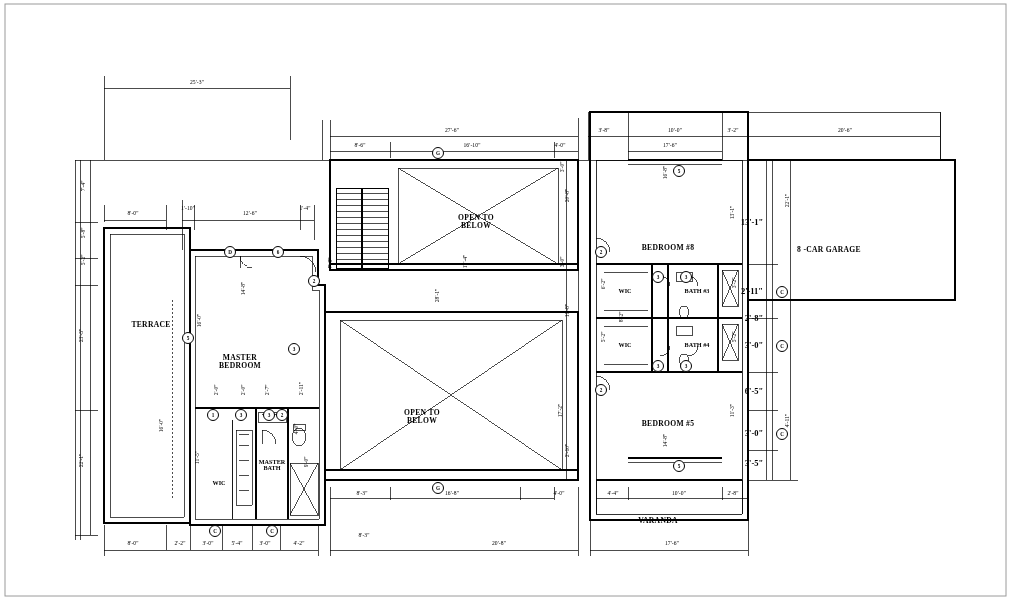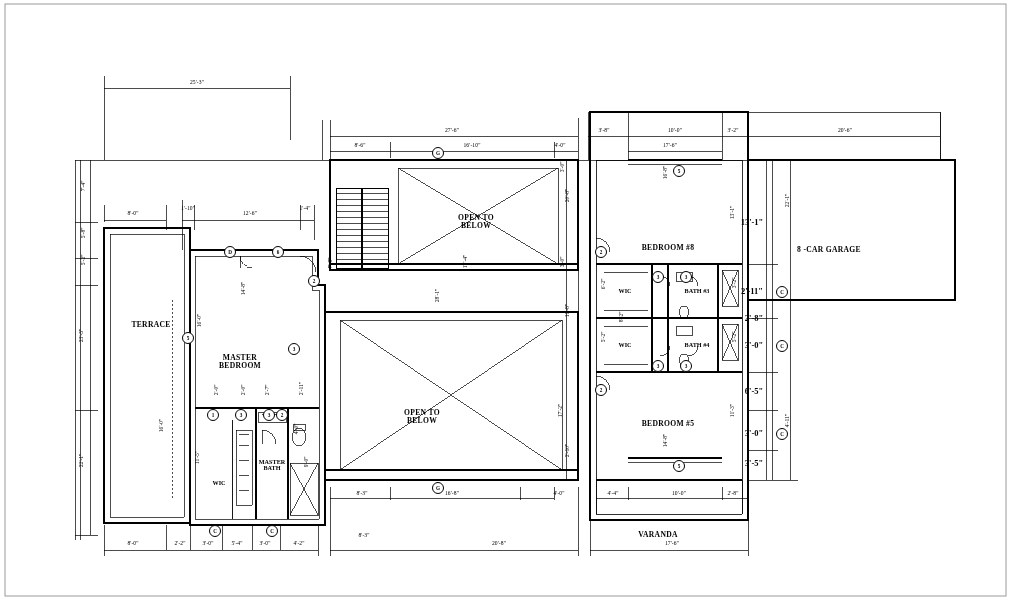--- a/index.html
+++ b/index.html
@@ -301,21 +301,21 @@
     <div class="lbl room-sm" style="left: 219px; top: 483px; transform: translate(-50%, -50%);">WIC</div>
     <div class="lbl room-sm" style="left: 272px; top: 465px; transform: translate(-50%, -50%); width: 40px; white-space: normal; text-align: center;">MASTER BATH</div>
     <div class="lbl room" style="left: 476px; top: 222px; transform: translate(-50%, -50%); width: 60px; white-space: normal; text-align: center;">OPEN TO BELOW</div>
     <div class="lbl room" style="left: 422px; top: 417px; transform: translate(-50%, -50%); width: 60px; white-space: normal; text-align: center;">OPEN TO BELOW</div>
     <div class="lbl room" style="left: 668px; top: 248px; transform: translate(-50%, -50%);">BEDROOM #8</div>
     <div class="lbl room" style="left: 668px; top: 424px; transform: translate(-50%, -50%);">BEDROOM #5</div>
     <div class="lbl room-sm" style="left: 625px; top: 291px; transform: translate(-50%, -50%);">WIC</div>
     <div class="lbl room-sm" style="left: 625px; top: 345px; transform: translate(-50%, -50%);">WIC</div>
     <div class="lbl room-sm" style="left: 697px; top: 291px; transform: translate(-50%, -50%);">BATH #3</div>
     <div class="lbl room-sm" style="left: 697px; top: 345px; transform: translate(-50%, -50%);">BATH #4</div>
-    <div class="lbl room" style="left: 658px; top: 535px; transform: translate(-50%, -50%);">VARANDA</div>
+    <div class="lbl room" style="left: 658px; top: 521px; transform: translate(-50%, -50%);">VARANDA</div>
     <div class="lbl room" style="left: 829px; top: 250px; transform: translate(-50%, -50%);">8 -CAR GARAGE</div>
     <div class="lbl dim" style="left: 197px; top: 83px; transform: translate(-50%, -50%);">25'-3"</div>
     <div class="lbl dim" style="left: 452px; top: 131px; transform: translate(-50%, -50%);">27'-6"</div>
     <div class="lbl dim" style="left: 604px; top: 131px; transform: translate(-50%, -50%);">3'-8"</div>
     <div class="lbl dim" style="left: 675px; top: 131px; transform: translate(-50%, -50%);">10'-0"</div>
     <div class="lbl dim" style="left: 733px; top: 131px; transform: translate(-50%, -50%);">3'-2"</div>
     <div class="lbl dim" style="left: 845px; top: 131px; transform: translate(-50%, -50%);">20'-6"</div>
     <div class="lbl dim" style="left: 360px; top: 146px; transform: translate(-50%, -50%);">8'-6"</div>
     <div class="lbl dim" style="left: 472px; top: 146px; transform: translate(-50%, -50%);">16'-10"</div>
     <div class="lbl dim" style="left: 560px; top: 146px; transform: translate(-50%, -50%);">4'-0"</div>

